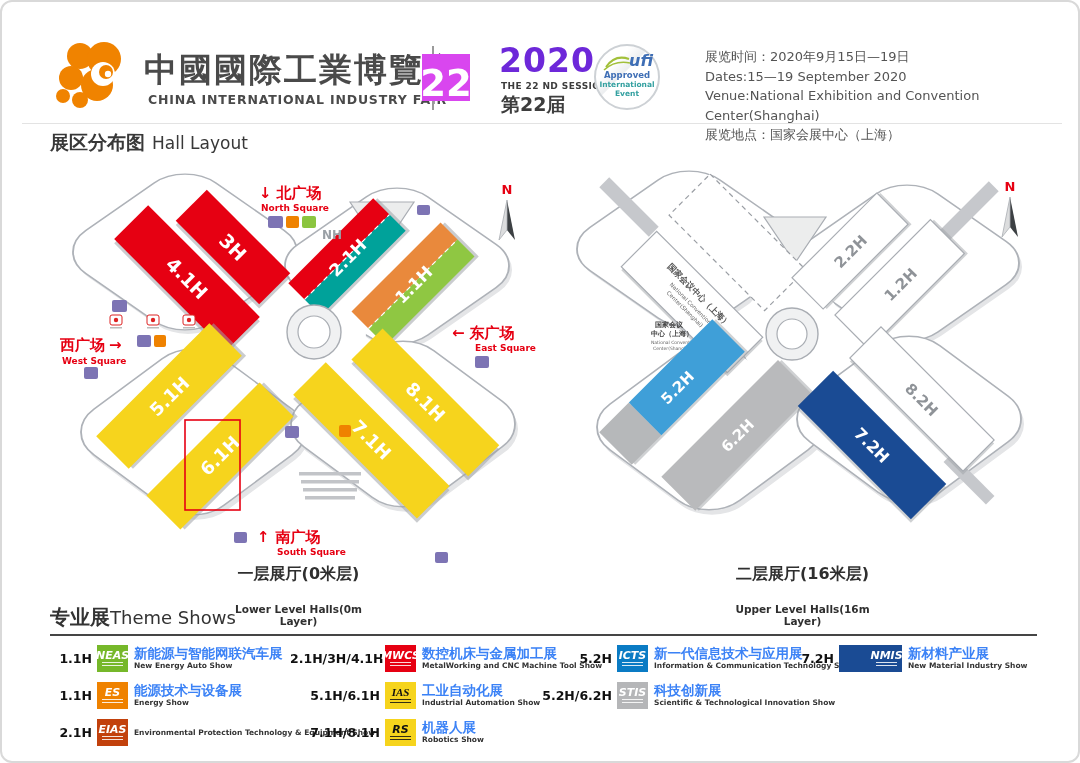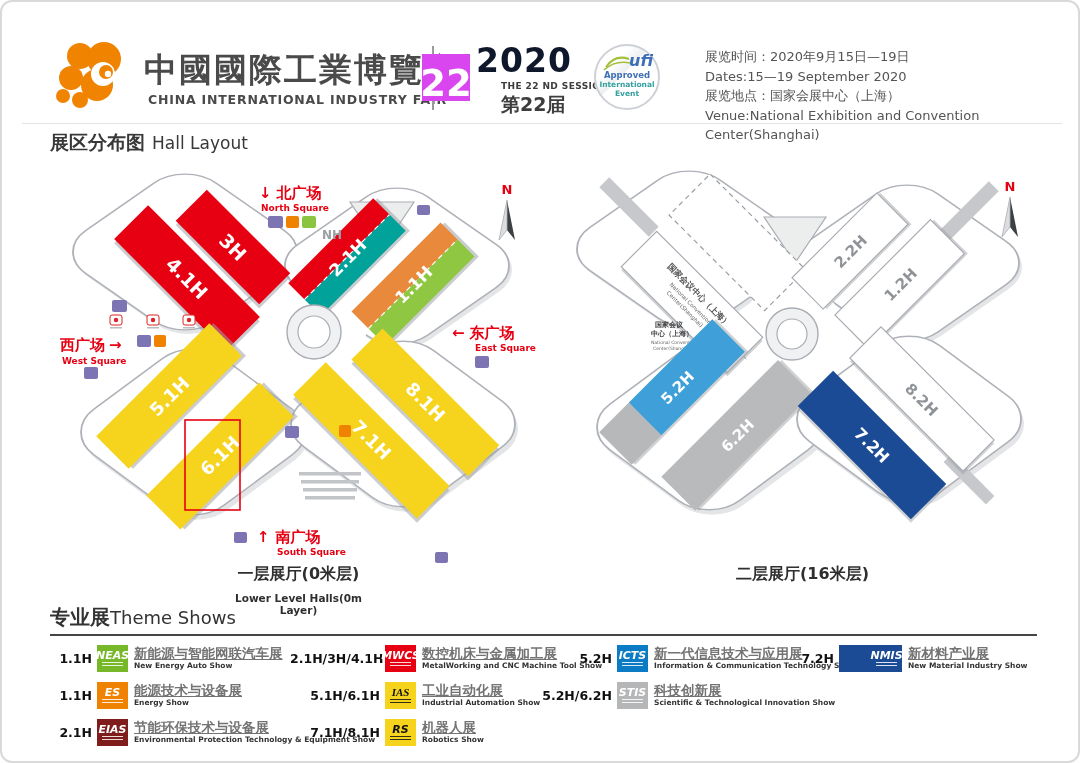--- a/index.html
+++ b/index.html
@@ -8,21 +8,21 @@
         font-family:"DejaVu Sans","Liberation Sans",sans-serif;color:#333;}
   .abs{position:absolute;}
 
   
   .logo-zh{left:142px;top:46px;font-family:"DejaVu Serif","Liberation Serif",serif;
            font-weight:bold;font-size:33px;color:#4a4a4a;letter-spacing:2px;}
   .logo-en{left:146px;top:90px;font-size:12.5px;font-weight:bold;color:#4a4a4a;letter-spacing:0.8px;}
   .vrule{left:430px;top:44px;width:2px;height:64px;background:#9a9a9a;}
   .badge22{left:420px;top:52px;width:48px;height:47px;background:#d946ef;color:#fff;
            font-size:37px;font-weight:bold;display:flex;align-items:flex-end;justify-content:center;line-height:0.95;}
-  .year2020{left:474px;top:42px;font-size:33px;font-weight:bold;color:#0f172a;letter-spacing:1px;line-height:1;}
+  .year2020{left:497px;top:42px;font-size:33px;font-weight:bold;color:#6d28d9;letter-spacing:1px;line-height:1;}
   .session-en{left:499px;top:79px;font-size:9px;font-weight:bold;color:#3d3d3d;letter-spacing:0.4px;}
   .session-zh{left:499px;top:90px;font-size:19px;font-weight:bold;color:#3d3d3d;}
   .ufi{left:592px;top:42px;width:66px;height:66px;border:2px solid #cdd1d5;border-radius:50%;box-sizing:border-box;
        background:linear-gradient(315deg,#ffffff 55%,#eceef0 56%,#ffffff 72%);}
   .ufi-name{position:absolute;left:33px;top:5px;font-style:italic;font-weight:bold;font-size:16px;color:#3e6eb5;}
   .ufi-l1{position:absolute;top:24px;width:100%;text-align:center;font-size:8.5px;font-weight:bold;color:#3e6eb5;}
   .ufi-l2{position:absolute;top:34px;width:100%;text-align:center;font-size:7.5px;font-weight:bold;color:#33a0a0;}
   .ufi-l3{position:absolute;top:43px;width:100%;text-align:center;font-size:7.5px;font-weight:bold;color:#33a0a0;}
   .info{left:703px;top:45px;font-size:13px;color:#545454;line-height:19.5px;}
 
@@ -40,36 +40,36 @@
   .sq-en{font-size:9px;font-weight:bold;fill:#e60012;}
   .nh-label{font-size:12px;font-weight:bold;fill:#9aa0a6;}
   .compass-n{font-size:13px;font-weight:bold;fill:#e60012;}
   .ncc-zh{font-size:8.5px;font-weight:bold;fill:#555;}
   .ncc-en{font-size:5.5px;fill:#666;}
   .ncc-small{font-size:7px;font-weight:bold;fill:#444;}
   .ncc-small-en{font-size:4.5px;fill:#666;}
 
   .caption{text-align:center;color:#2f2f2f;}
   .caption .zh{font-size:16px;font-weight:bold;}
-  .caption .en{font-size:10.5px;font-weight:bold;margin-top:7px;}
+  .caption .en{font-size:10.5px;font-weight:bold;margin-top:18px;}
   .booth{left:24px;top:554px;font-size:26px;font-weight:bold;letter-spacing:0.5px;}
 
   
   .theme-title{left:48px;top:602px;display:flex;align-items:baseline;gap:0;}
   .theme-title .zh{font-size:20px;font-weight:bold;color:#333;}
   .theme-title .en{font-size:18px;color:#333;}
   .theme-rule{left:48px;top:632px;width:987px;height:2px;background:#454545;}
   .ts-item{position:absolute;display:flex;align-items:center;height:30px;}
   .ts-code{font-size:12.5px;font-weight:bold;color:#111;text-align:right;flex:0 0 auto;}
   .ts-logo{flex:0 0 auto;width:31px;height:27px;margin-left:5px;display:flex;flex-direction:column;
            align-items:center;justify-content:center;font-style:italic;font-weight:bold;font-size:11px;line-height:1;}
   .ts-logo::after{content:"";display:block;width:70%;height:5px;margin-top:1px;
            background:repeating-linear-gradient(to bottom,currentColor 0 1.2px,transparent 1.2px 2.8px);opacity:0.85;}
   .ts-text{margin-left:6px;}
-  .ts-zh{font-size:13.5px;font-weight:bold;color:#737373;line-height:1.1;text-decoration:underline;}
+  .ts-zh{font-size:13.5px;font-weight:bold;color:#3b82f6;line-height:1.1;}
   .ts-en{font-size:7.5px;font-weight:bold;color:#333;margin-top:1px;}
 </style>
 </head>
 <body>
 
 <div class="page">
 
   <svg class="abs" style="left:48px;top:34px" width="90" height="80" viewBox="0 0 90 80">
     <g fill="#f08300">
       <circle cx="30" cy="20" r="13"></circle>
@@ -98,22 +98,22 @@
     </svg>
     <div class="ufi-name">ufi</div>
     <div class="ufi-l1">Approved</div>
     <div class="ufi-l2">International</div>
     <div class="ufi-l3">Event</div>
   </div>
 
   <div class="abs info">
     <div>展览时间：2020年9月15日—19日</div>
     <div>Dates:15—19 September 2020</div>
+    <div>Venue:National Exhibition and Convention Center(Shanghai)</div>
     <div>展览地点：国家会展中心（上海）</div>
-    <div>Venue:National Exhibition and Convention Center(Shanghai)</div>
   </div>
 
   <div class="abs rule-top"></div>
   <div class="abs section-title">
     <span class="zh">展区分布图</span>
     <span class="en">Hall Layout</span>
   </div>
 
   <svg class="map-svg" style="left:45px;top:168px" width="500" height="395" viewBox="0 0 500 395">
 
@@ -315,20 +315,21 @@
       <polygon points="8,18 0,58 8,48" fill="#dcddde" stroke="#a9adb3" stroke-width="0.8"></polygon>
     </g>
   </svg>
 
   <div class="abs caption" style="left:214px;top:562px;width:165px">
     <div class="zh">一层展厅(0米层)</div>
     <div class="en">Lower Level Halls(0m Layer)</div>
   </div>
   <div class="abs caption" style="left:718px;top:562px;width:165px">
     <div class="zh">二层展厅(16米层)</div>
+    <div class="en">Upper Level Halls(16m Layer)</div>
   </div>
 
   <div class="abs theme-title">
     <span class="zh">专业展</span>
     <span class="en">Theme Shows</span>
   </div>
   <div class="abs theme-rule"></div>
 
   <div class="ts-item" style="left:30px;top:641px">
     <div class="ts-code" style="width:60px">1.1H</div>
@@ -341,23 +342,22 @@
   <div class="ts-item" style="left:30px;top:678px">
     <div class="ts-code" style="width:60px">1.1H</div>
     <div class="ts-logo" style="background-color: rgb(239, 130, 0); color: rgb(255, 255, 255);">ES</div>
     <div class="ts-text">
         <div class="ts-zh">能源技术与设备展</div>
         <div class="ts-en">Energy Show</div>
       </div>
   </div>
   <div class="ts-item" style="left:30px;top:715px">
     <div class="ts-code" style="width:60px">2.1H</div>
-    <div class="ts-logo" style="background-color: #7f1d1d; color: rgb(255, 255, 255);">EIAS</div>
-    <div class="ts-text">
-        <div class="ts-zh">节能环保技术与设备展</div>
+    <div class="ts-logo" style="background-color: #c2410c; color: rgb(255, 255, 255);">EIAS</div>
+    <div class="ts-text">
         <div class="ts-en">Environmental Protection Technology &amp; Equipment Show</div>
       </div>
   </div>
 
   <div class="ts-item" style="left:288px;top:641px">
     <div class="ts-code" style="width:90px">2.1H/3H/4.1H</div>
     <div class="ts-logo" style="background-color: rgb(230, 0, 18); color: rgb(255, 255, 255);">MWCS</div>
     <div class="ts-text">
         <div class="ts-zh">数控机床与金属加工展</div>
         <div class="ts-en">MetalWorking and CNC Machine Tool Show</div>

